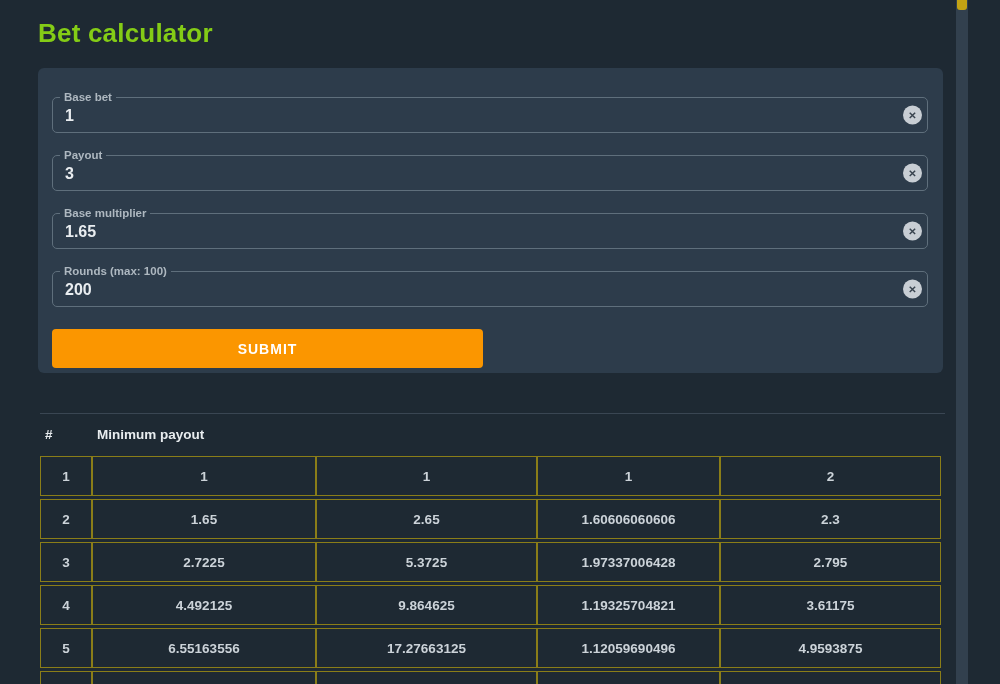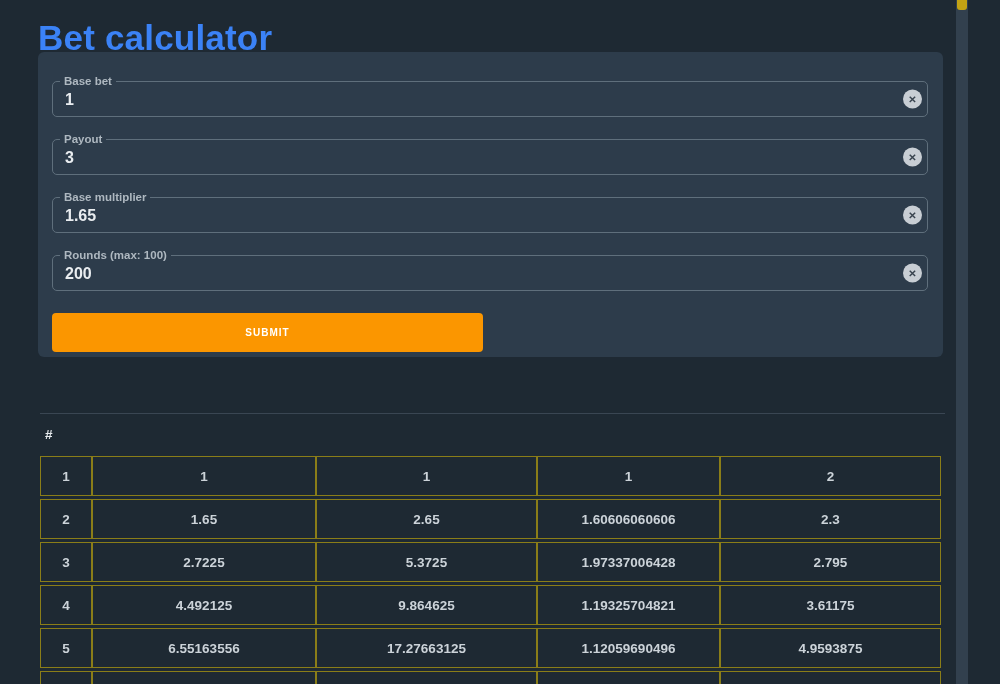--- a/index.html
+++ b/index.html
@@ -11,29 +11,29 @@
   #viewport {
     position: relative;
     width: 1000px; height: 684px;
     background: #1e2933;
     overflow: hidden;
   }
   
   .page-title {
     position: absolute;
     left: 38px; top: 18px;
-    color: #3b82f6;
-    font-size: 35px;
+    color: #84cc16;
+    font-size: 26px;
     font-weight: 700;
     letter-spacing: 0.2px;
   }
   
   .panel {
     position: absolute;
-    left: 38px; top: 52px;
+    left: 38px; top: 68px;
     width: 905px; height: 305px;
     background: #2d3c4b;
     border-radius: 6px;
     padding: 29px 15px 0 14px;
   }
   .field {
     position: relative;
     width: 876px; height: 36px;
     border: 1px solid #5f6f7c;
     border-radius: 5px;
@@ -79,21 +79,21 @@
   }
   .submit-btn {
     display: block;
     margin-top: 11px;
     width: 431px; height: 39px;
     background: #fb9600;
     border: none;
     border-radius: 4px;
     color: #ffffff;
     font-family: "Liberation Sans", "DejaVu Sans", sans-serif;
-    font-size: 10px;
+    font-size: 14px;
     font-weight: 700;
     letter-spacing: 1px;
     cursor: pointer;
   }
   
   .table-header {
     position: absolute;
     left: 40px; top: 413px;
     width: 905px; height: 42px;
     border-top: 1px solid #3a4653;
@@ -157,20 +157,21 @@
         <div class="field"><span class="field-label">Base bet</span><input class="field-input" type="text" value="1" style=""><button class="clear-btn">✕</button></div>
         <div class="field"><span class="field-label">Payout</span><input class="field-input" type="text" value="3" style=""><button class="clear-btn">✕</button></div>
         <div class="field"><span class="field-label">Base multiplier</span><input class="field-input" type="text" value="1.65" style=""><button class="clear-btn">✕</button></div>
         <div class="field"><span class="field-label">Rounds (max: 100)</span><input class="field-input" type="text" value="200" style=""><button class="clear-btn">✕</button></div>
       </div>
     <button class="submit-btn">SUBMIT</button>
   </div>
 
   <div class="table-header" id="header-container">
       <div class="hcell c0">#</div>
+      <div class="hcell c3">Minimum payout</div>
     </div>
 
   <table class="results">
     <colgroup>
       <col style="width:52px">
         <col style="width:224px">
         <col style="width:221px">
         <col style="width:183px">
         <col style="width:221px">
     </colgroup>

